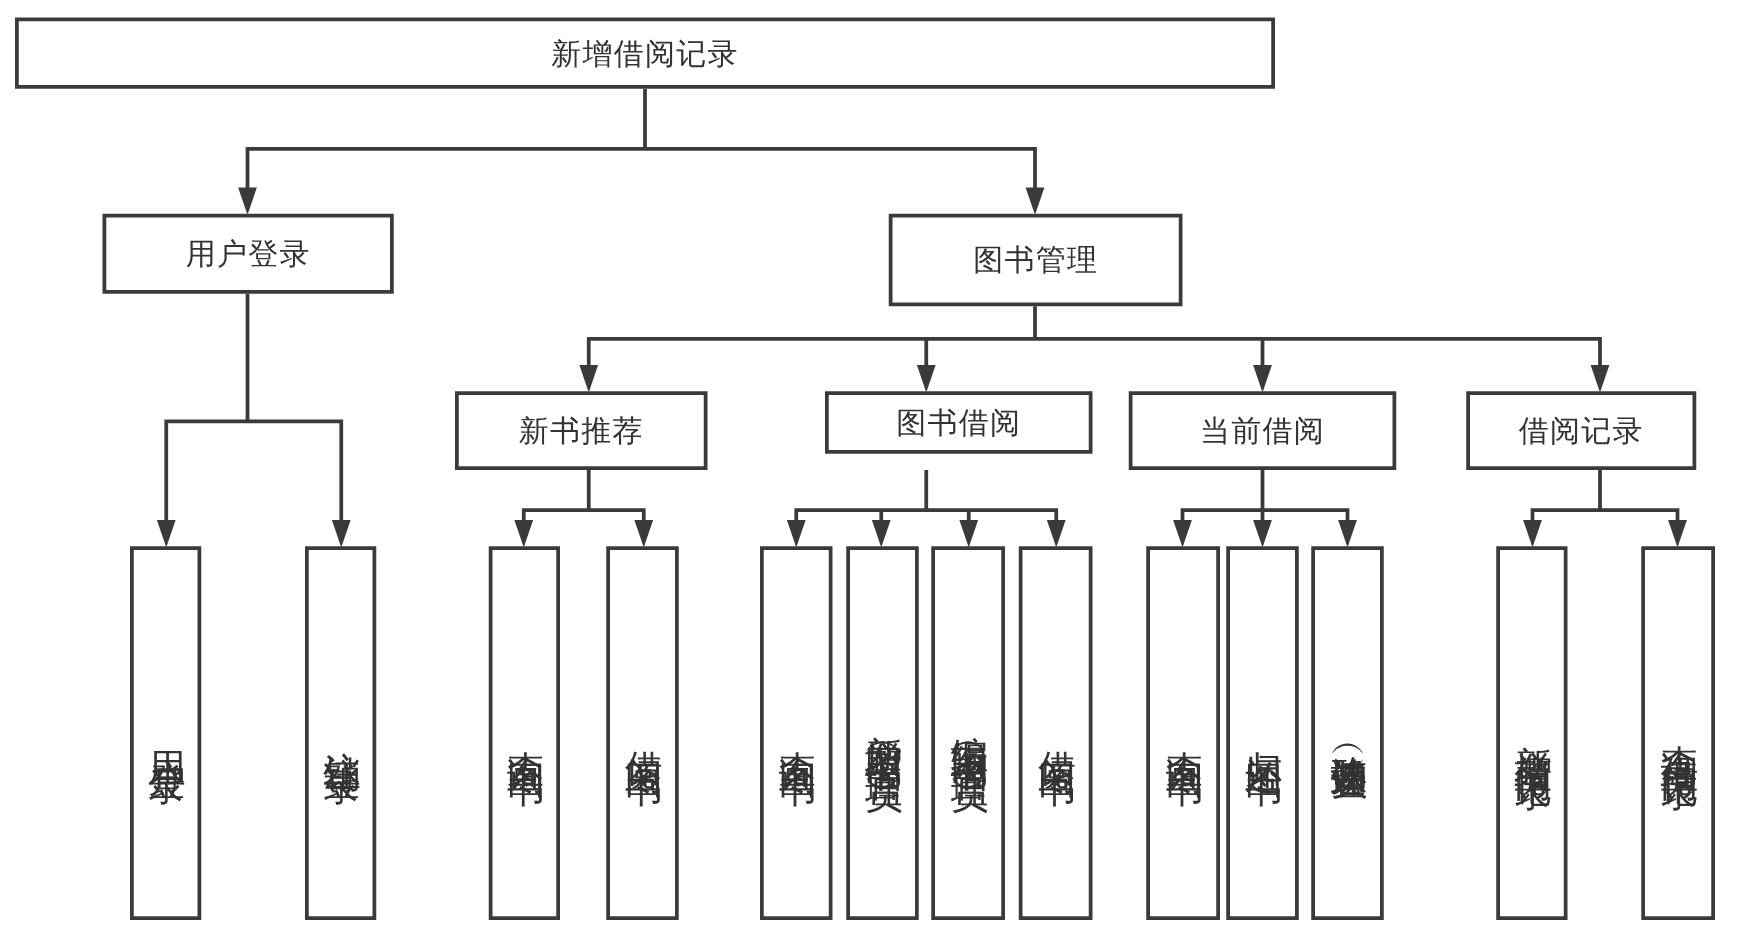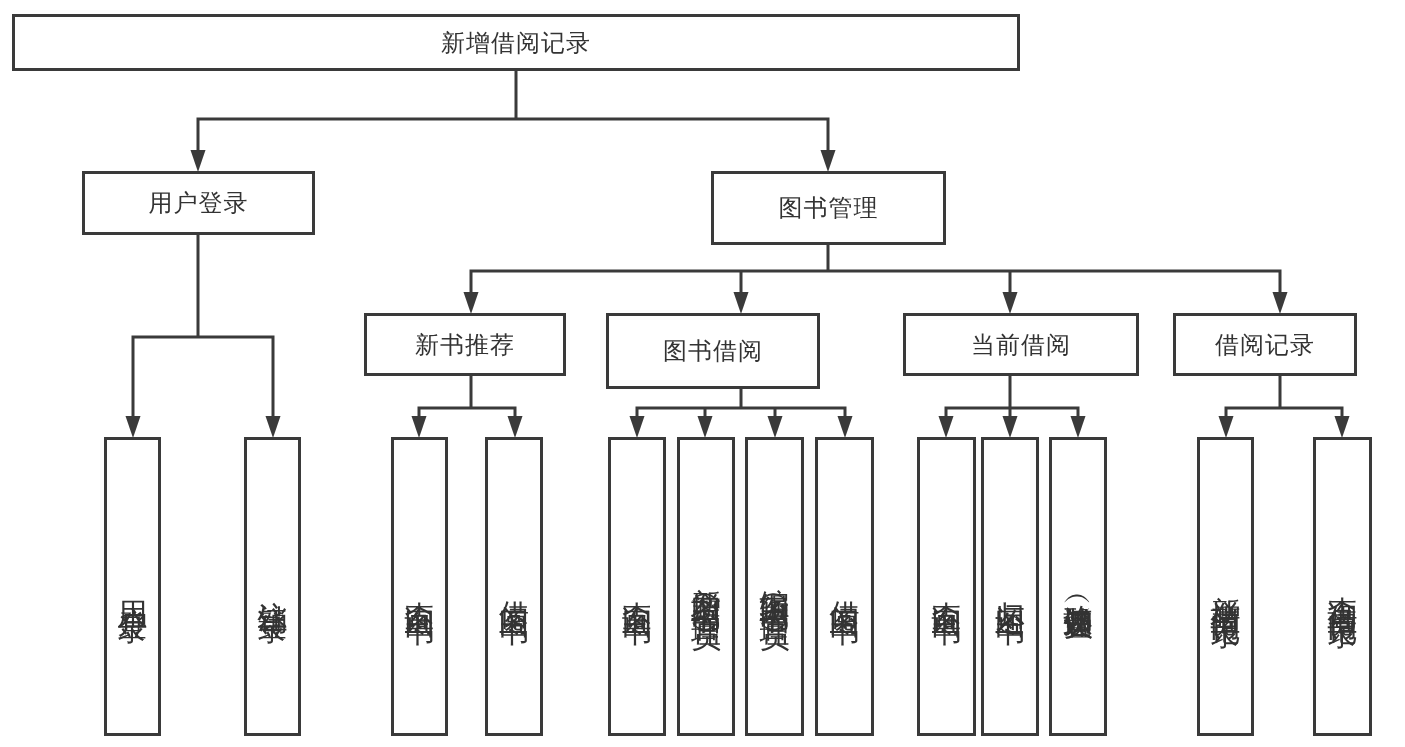--- a/index.html
+++ b/index.html
@@ -83,24 +83,24 @@
   <div class="node hbox" style="left:82px;top:171px;width:233px;height:64px">
     <span>用户登录</span>
   </div>
   <div class="node hbox" style="left:711px;top:171px;width:235px;height:74px">
     <span>图书管理</span>
   </div>
 
   <div class="node hbox" style="left:364px;top:313px;width:202px;height:63px">
     <span>新书推荐</span>
   </div>
-  <div class="node hbox" style="left:606px;top:313px;width:214px;height:76px">
+  <div class="node hbox" style="left:660px;top:313px;width:214px;height:50px">
     <span>图书借阅</span>
   </div>
-  <div class="node hbox" style="left:903px;top:313px;width:236px;height:63px">
+  <div class="node hbox" style="left:903px;top:313px;width:214px;height:63px">
     <span>当前借阅</span>
   </div>
   <div class="node hbox" style="left:1173px;top:313px;width:184px;height:63px">
     <span>借阅记录</span>
   </div>
 
   <div class="node vbox" style="left:104px;width:57px">
     <span class="vtext">用户登录</span>
   </div>
   <div class="node vbox" style="left:244px;width:57px">

